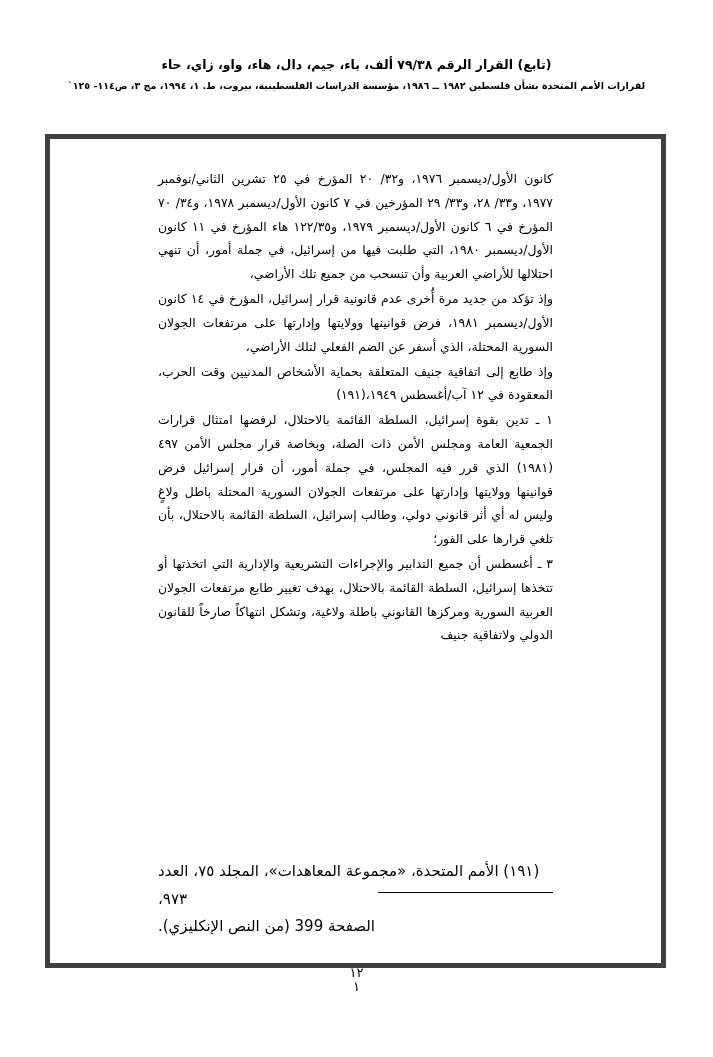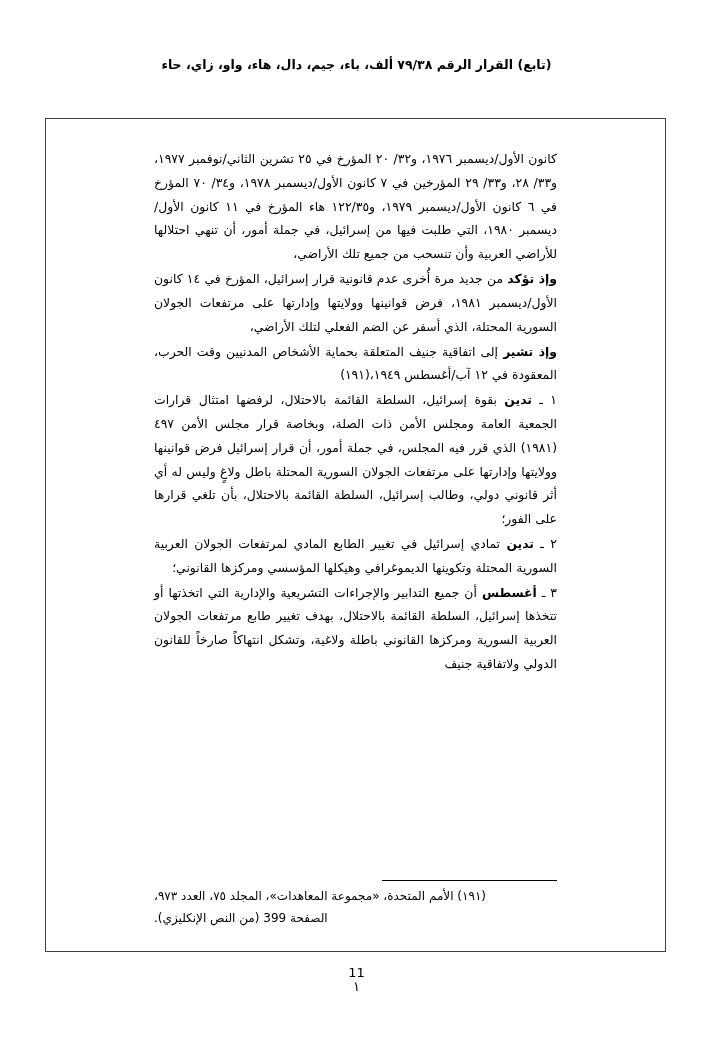--- a/index.html
+++ b/index.html
@@ -41,25 +41,25 @@
     margin-top: 4px;
     font-size: 9.5px;
     font-weight: bold;
     line-height: 1.5;
     color: #000;
   }
 
   
   .frame {
     position: absolute;
-    top: 118px;
+    top: 134px;
     left: 45px;
     width: 621px;
     height: 834px;
-    border: 1px solid #404040;
+    border: 5px solid #404040;
     box-sizing: border-box;
     background: #ffffff;
   }
 
   .content {
     position: absolute;
     top: 28px;
     right: 108px;
     left: 108px;
     direction: rtl;
@@ -68,38 +68,38 @@
   }
 
   .para {
     font-size: 12.4px;
     line-height: 1.92;
     margin: 0 0 1px 0;
     text-align: justify;
     text-align-last: right;
   }
   .para b, .b {
-    font-weight: bold;
+    font-weight: normal;
   }
 
   
   .footnote-rule {
     position: absolute;
     bottom: 70px;
     right: 108px;
     width: 175px;
     border-top: 1px solid #000;
   }
   .footnote {
     position: absolute;
     bottom: 22px;
     right: 108px;
     left: 108px;
     direction: rtl;
-    font-size: 12px;
+    font-size: 15px;
     line-height: 1.85;
     text-align: left;
     margin-top: 26px;
   }
   .footnote div { text-align: left; }
 
   
   .page-number {
     position: absolute;
     top: 966px;
@@ -112,39 +112,39 @@
   }
   .page-number span { display: block; }
 </style>
 </head>
 <body>
 
 <div class="page">
 
   <div class="header">
     <div class="header-title">(تابع) القرار الرقم ٧٩/٣٨ ألف، باء، جيم، دال، هاء، واو، زاي، حاء</div>
+    <div class="header-sub">لقرارات الأمم المتحدة بشأن فلسطين ١٩٨٢ ــ ١٩٨٦، مؤسسة الدراسات الفلسطينية، بيروت، ط. ١، ١٩٩٤، مج ٣، ص١١٤- ١٢٥`</div>
   </div>
 
   <div class="frame">
 
     <div class="content">
       <p class="para">كانون الأول/ديسمبر ١٩٧٦، و٣٢/ ٢٠ المؤرخ في ٢٥ تشرين الثاني/نوفمبر ١٩٧٧، و٣٣/ ٢٨، و٣٣/ ٢٩ المؤرخين في ٧ كانون الأول/ديسمبر ١٩٧٨، و٣٤/ ٧٠ المؤرخ في ٦ كانون الأول/ديسمبر ١٩٧٩، و١٢٢/٣٥ هاء المؤرخ في ١١ كانون الأول/ديسمبر ١٩٨٠، التي طلبت فيها من إسرائيل، في جملة أمور، أن تنهي احتلالها للأراضي العربية وأن تنسحب من جميع تلك الأراضي،</p>
       <p class="para"><b>وإذ تؤكد</b> من جديد مرة أُخرى عدم قانونية قرار إسرائيل، المؤرخ في ١٤ كانون الأول/ديسمبر ١٩٨١، فرض قوانينها وولايتها وإدارتها على مرتفعات الجولان السورية المحتلة، الذي أسفر عن الضم الفعلي لتلك الأراضي،</p>
-      <p class="para"><b>وإذ تشير</b> إلى اتفاقية جنيف المتعلقة بحماية الأشخاص المدنيين وقت الحرب، المعقودة في ١٢ آب/أغسطس ١٩٤٩،(١٩١)</p>
+      <p class="para"><b>وإذ طابع</b> إلى اتفاقية جنيف المتعلقة بحماية الأشخاص المدنيين وقت الحرب، المعقودة في ١٢ آب/أغسطس ١٩٤٩،(١٩١)</p>
       <p class="para">١ ـ <b>تدين</b> بقوة إسرائيل، السلطة القائمة بالاحتلال، لرفضها امتثال قرارات الجمعية العامة ومجلس الأمن ذات الصلة، وبخاصة قرار مجلس الأمن ٤٩٧ (١٩٨١) الذي قرر فيه المجلس، في جملة أمور، أن قرار إسرائيل فرض قوانينها وولايتها وإدارتها على مرتفعات الجولان السورية المحتلة باطل ولاغٍ وليس له أي أثر قانوني دولي، وطالب إسرائيل، السلطة القائمة بالاحتلال، بأن تلغي قرارها على الفور؛</p>
-      <p class="para">٢ ـ <b>تدين</b> تمادي إسرائيل في تغيير الطابع المادي لمرتفعات الجولان العربية السورية المحتلة وتكوينها الديموغرافي وهيكلها المؤسسي ومركزها القانوني؛</p>
       <p class="para">٣ ـ <b>أغسطس</b> أن جميع التدابير والإجراءات التشريعية والإدارية التي اتخذتها أو تتخذها إسرائيل، السلطة القائمة بالاحتلال، بهدف تغيير طابع مرتفعات الجولان العربية السورية ومركزها القانوني باطلة ولاغية، وتشكل انتهاكاً صارخاً للقانون الدولي ولاتفاقية جنيف</p>
     </div>
 
     <div class="footnote-rule"></div>
     <div class="footnote">
       <div>(١٩١) الأمم المتحدة، «مجموعة المعاهدات»، المجلد ٧٥، العدد ٩٧٣،</div>
       <div>الصفحة 399 (من النص الإنكليزي).</div>
     </div>
 
   </div>
 
   <div class="page-number">
-    <span>11</span>
+    <span>١٢</span>
     <span>١</span>
   </div>
 
 </div>
 
 </body></html>

